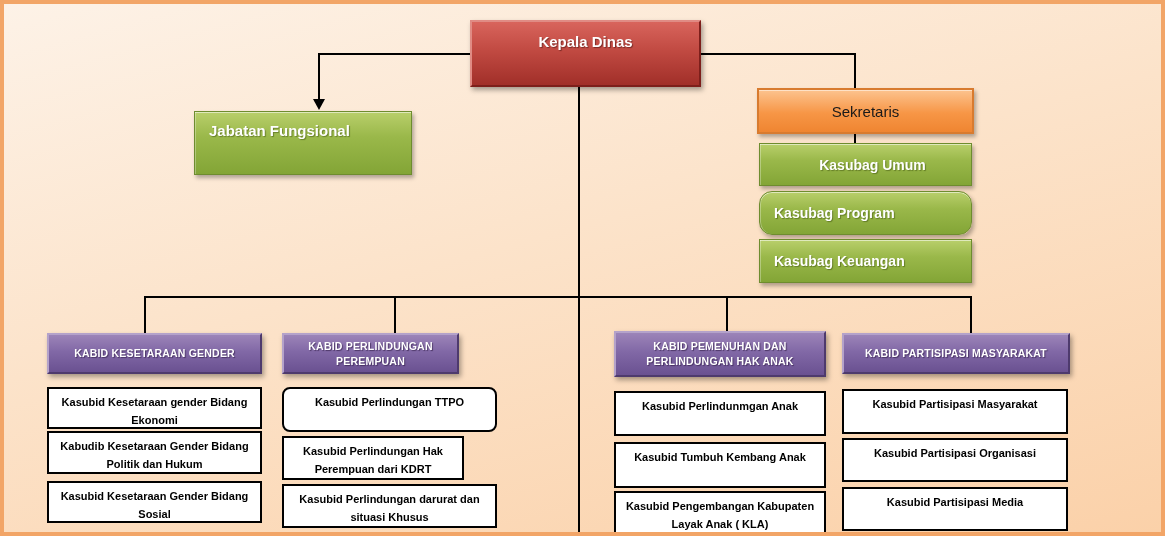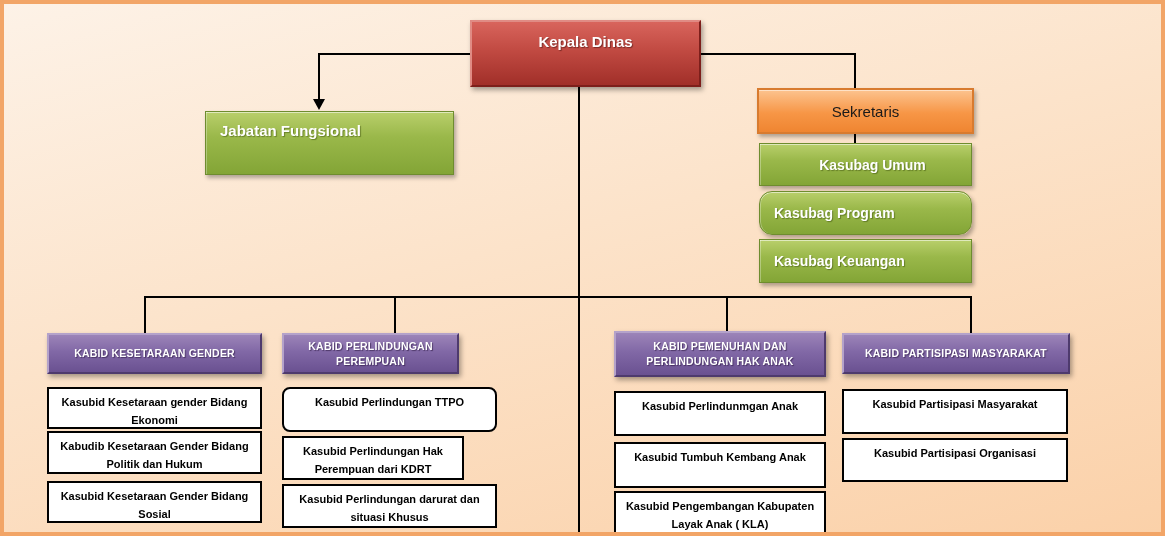--- a/index.html
+++ b/index.html
@@ -76,21 +76,21 @@
   <div class="line" style="left:140px;top:292px;width:828px;height:2px;"></div>
   <div class="line" style="left:140px;top:292px;width:2px;height:37px;"></div>
   <div class="line" style="left:390px;top:292px;width:2px;height:37px;"></div>
   <div class="line" style="left:722px;top:292px;width:2px;height:35px;"></div>
   <div class="line" style="left:966px;top:292px;width:2px;height:37px;"></div>
 
   <div class="box red" style="left:466px;top:16px;width:231px;height:67px;">
     <span class="lbl">Kepala Dinas</span>
   </div>
 
-  <div class="box green toplft" style="left:190px;top:107px;width:249px;height:64px;margin-left:11px;">
+  <div class="box green toplft" style="left:190px;top:107px;width:218px;height:64px;">
     <span class="lbl">Jabatan Fungsional</span>
   </div>
 
   <div class="box orange" style="left:753px;top:84px;width:217px;height:46px;">
     <span class="lbl">Sekretaris</span>
   </div>
 
   <div class="box green midlft" style="left:755px;top:139px;width:213px;height:43px;text-align:center;">
     <span class="lbl">Kasubag Umum</span>
   </div>
@@ -143,14 +143,17 @@
   <div class="box white" style="left:610px;top:487px;width:212px;height:43px;">
     <span class="lbl">Kasubid Pengembangan Kabupaten Layak Anak ( KLA)</span>
   </div>
 
   <div class="box white" style="left:838px;top:385px;width:226px;height:45px;">
     <span class="lbl">Kasubid Partisipasi Masyarakat</span>
   </div>
   <div class="box white" style="left:838px;top:434px;width:226px;height:44px;">
     <span class="lbl">Kasubid Partisipasi Organisasi</span>
   </div>
+  <div class="box white" style="left:838px;top:483px;width:226px;height:44px;">
+    <span class="lbl">Kasubid Partisipasi Media</span>
+  </div>
 
 </div>
 
 </body></html>

